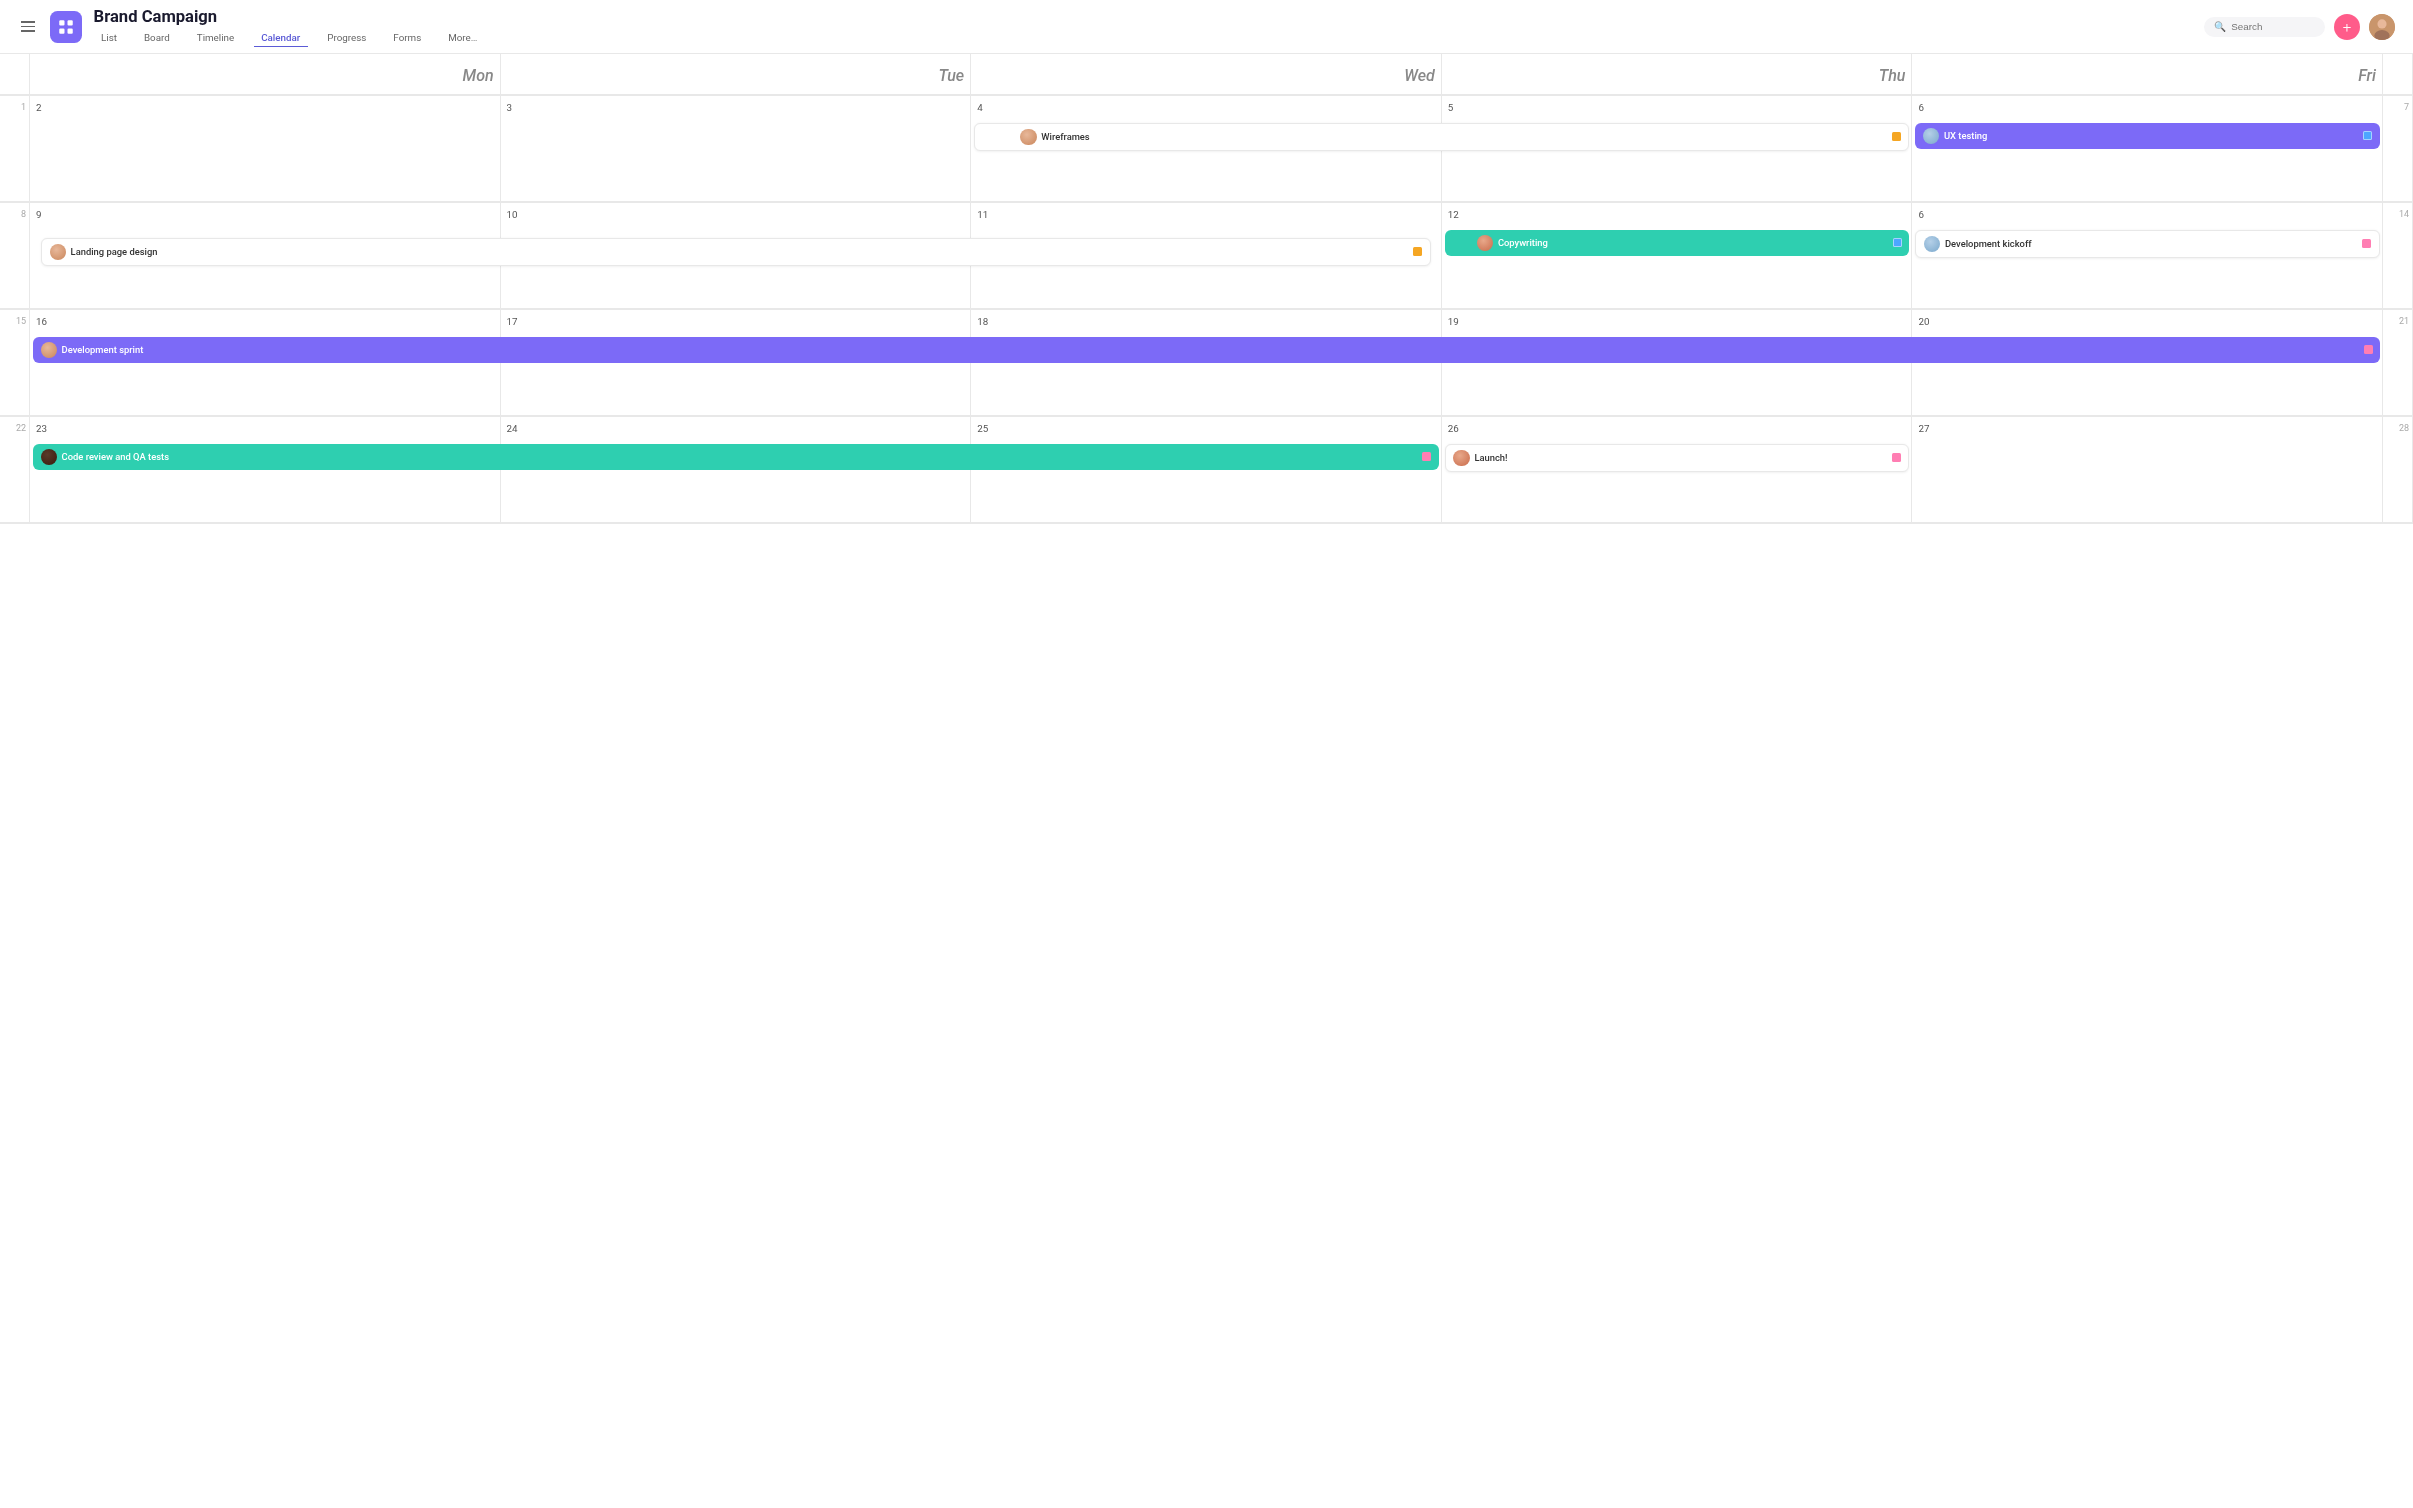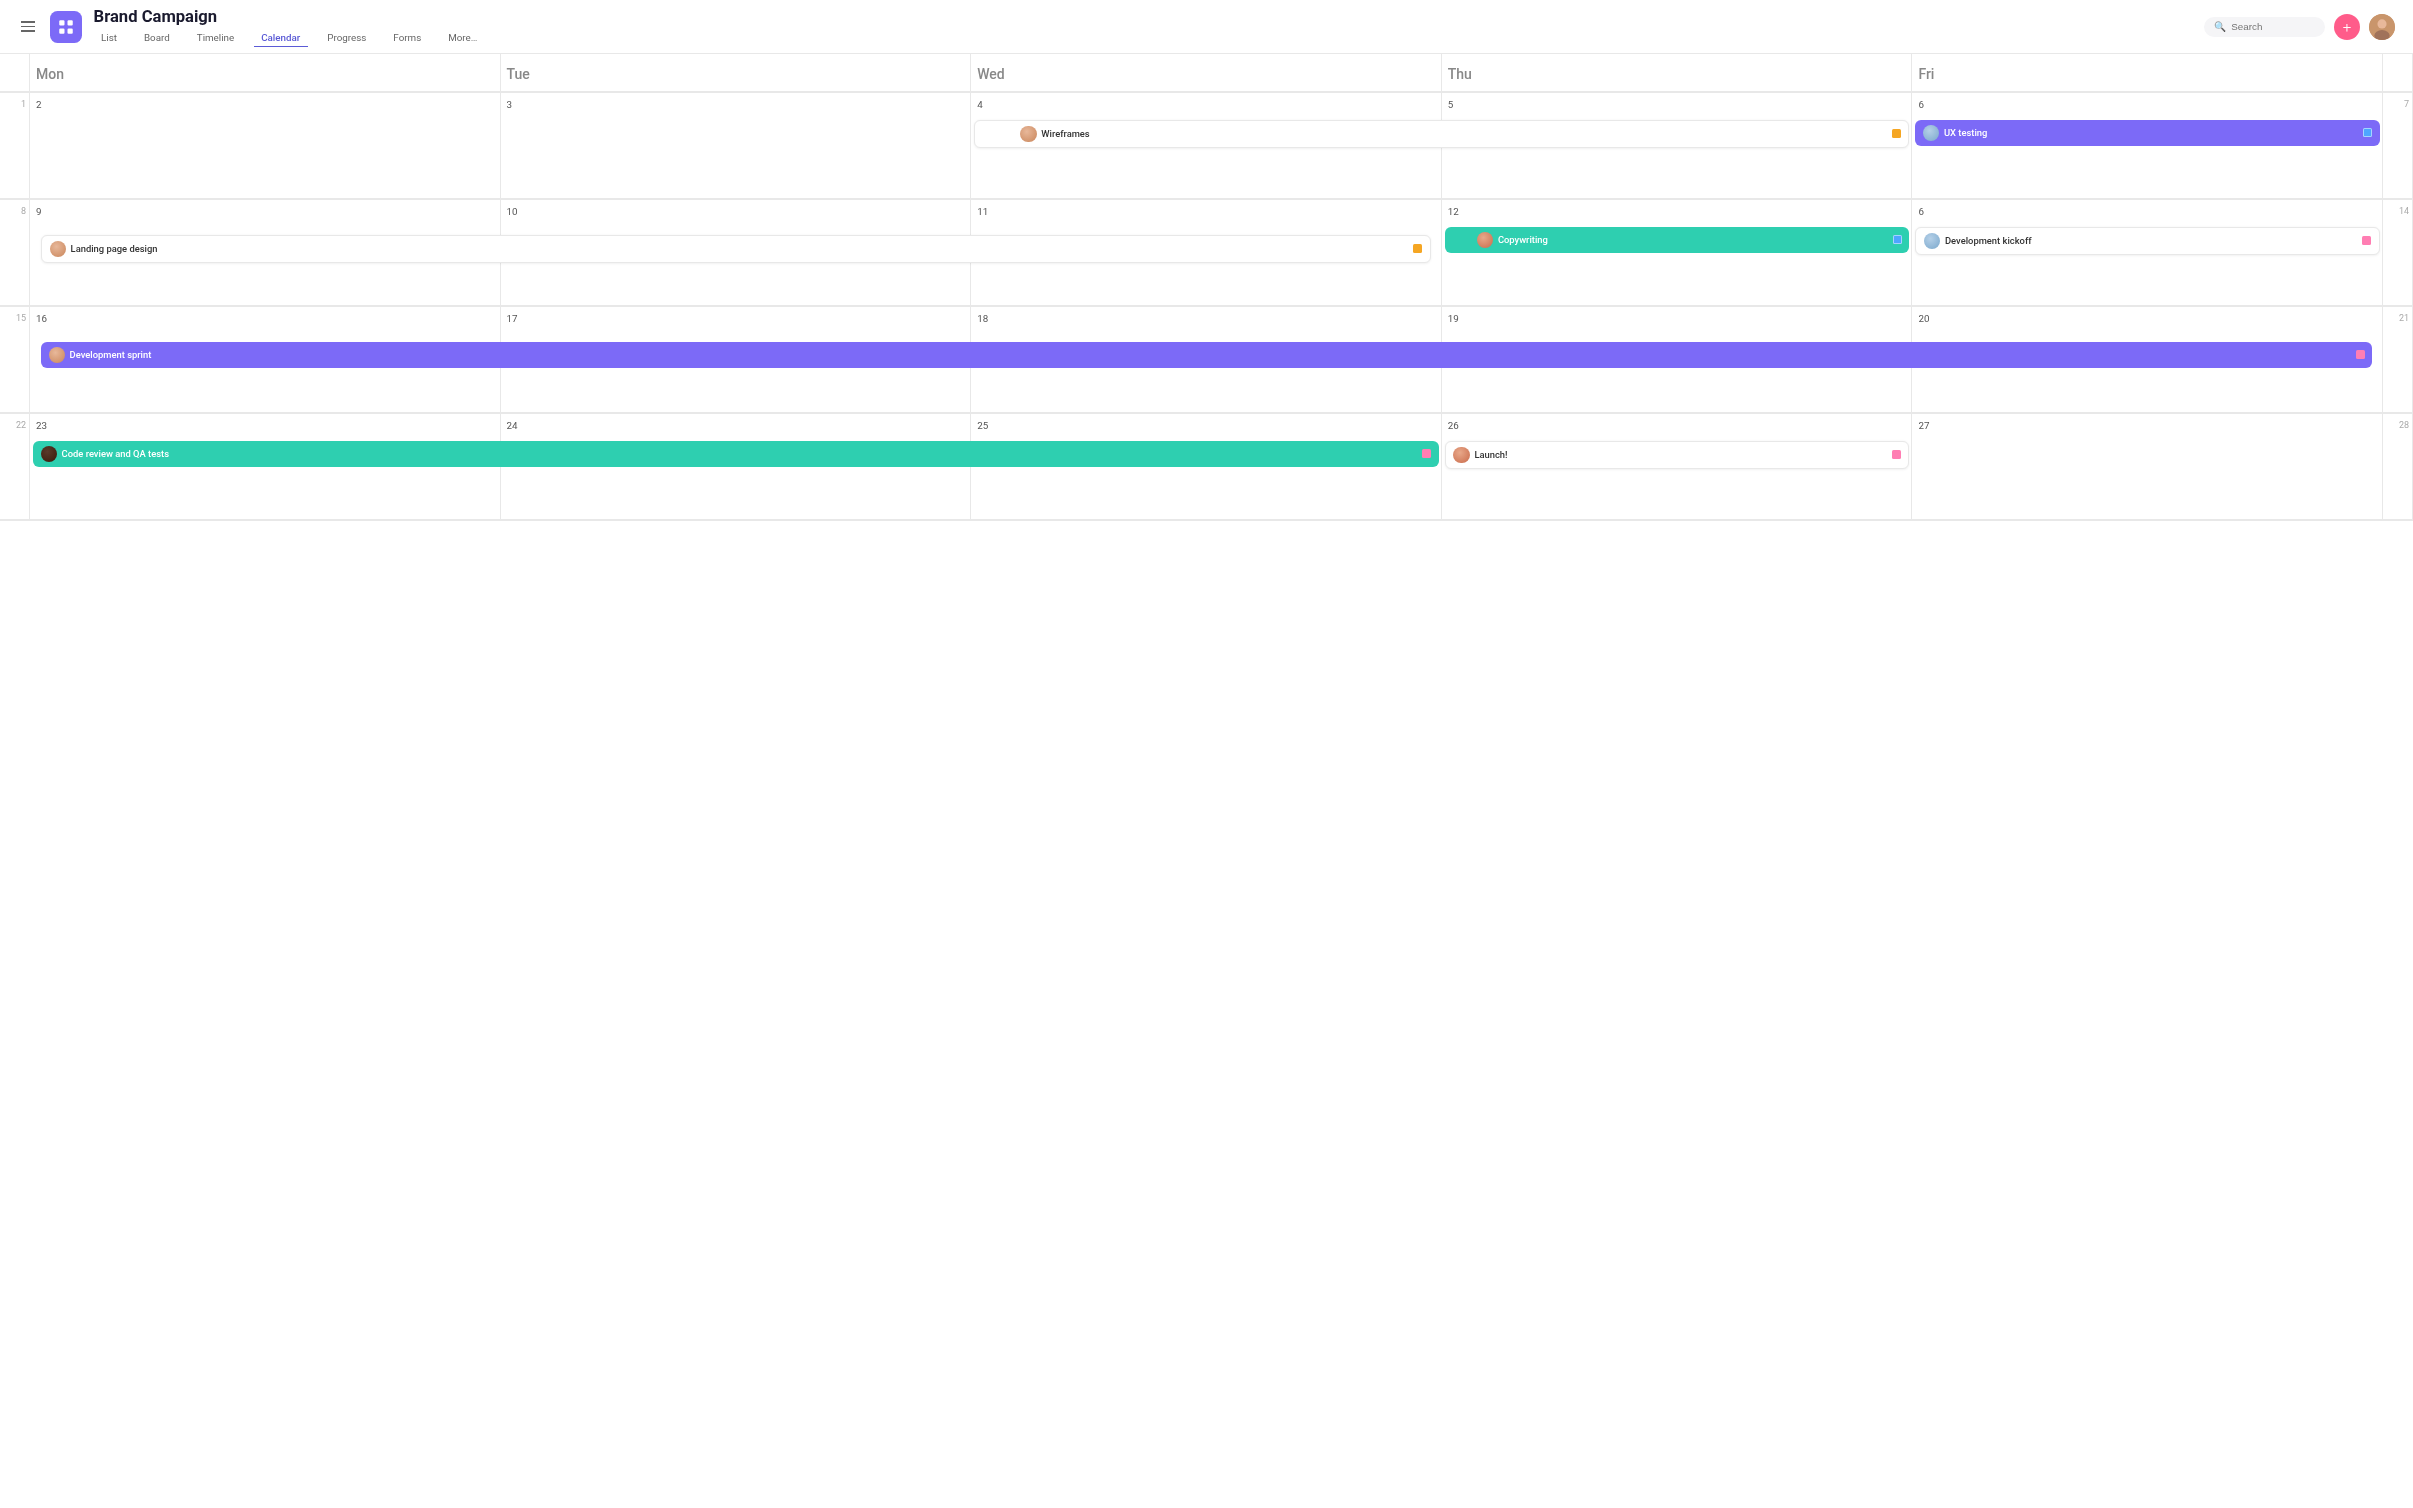--- a/index.html
+++ b/index.html
@@ -17,21 +17,21 @@
     .nav-tab { padding: 3px 7.5px; font-size: 9.8px; color: #666; cursor: pointer; text-decoration: none; border-bottom: 1.5px solid transparent; }
     .nav-tab.active { color: #5b5bd6; border-bottom: 1.5px solid #5b5bd6; font-weight: 500; }
     .header-right { display: flex; align-items: center; gap: 9px; margin-left: auto; }
     .search-box { display: flex; align-items: center; background: #f5f5f7; border-radius: 15px; padding: 4.5px 10.6px; gap: 4.5px; width: 121px; }
     .search-box input { border: none; background: transparent; outline: none; font-size: 9.8px; color: #666; width: 100%; }
     .add-btn { width: 26px; height: 26px; background: #ff5c8a; border-radius: 50%; display: flex; align-items: center; justify-content: center; cursor: pointer; color: white; font-size: 15px; font-weight: 300; }
     .avatar { width: 26px; height: 26px; border-radius: 50%; background: #c9956b; overflow: hidden; display: flex; align-items: center; justify-content: center; }
 
     
     .calendar-container { overflow: auto; }
-    .day-header { padding: 12px 6px 9px; text-align: left; font-size: 14px; color: #888; font-weight: 500; border-right: 0.8px solid #e8e8e8; border-bottom: 0.8px solid #e8e8e8; }
+    .day-header { padding: 12px 6px 9px; text-align: right; font-size: 16px; color: #888; font-weight: 500; border-right: 0.8px solid #e8e8e8; border-bottom: 0.8px solid #e8e8e8; font-style: italic; }
     .day-header.empty { background: #fff; }
     .week-num-cell { border-right: 0.8px solid #e8e8e8; border-bottom: 0.8px solid #e8e8e8; padding: 6px 3px; font-size: 9px; color: #aaa; text-align: right; vertical-align: top; background: #fff; display: flex; align-items: flex-start; justify-content: flex-end; }
     .day-cell { border-right: 0.8px solid #e8e8e8; border-bottom: 0.8px solid #e8e8e8; padding: 6px 0 6px 0; min-height: 98px; position: relative; background: #fff; vertical-align: top; }
     .day-number { font-size: 9.8px; color: #555; padding: 0 6px 4.5px 6px; }
 
     
     .event { display: flex; align-items: center; gap: 4.5px; padding: 4.5px 7.5px; border-radius: 6px; margin: 0 3px 3px 3px; font-size: 9.4px; font-weight: 500; cursor: pointer; position: relative; }
     .event-white { background: #fff; border: 0.8px solid #e8e8e8; color: #333; box-shadow: 0 0.8px 2.3px rgba(0,0,0,0.06); }
     .event-purple { background: #7c6af7; color: #fff; }
     .event-teal { background: #2ecfb0; color: #fff; }
@@ -216,21 +216,21 @@
           <div class="day-number">19</div>
         </div>
         <div class="day-cell">
           <div class="day-number">20</div>
         </div>
         <div class="week-num-cell">21</div>
       </div>
 
       <div style="position:absolute;top:27px;left:30px;right:30px;pointer-events:none;">
         <div style="position:absolute;left:0;width:100%;padding:0 3px;">
-          <div class="event event-purple" style="margin:8px;">
+          <div class="event event-purple" style="margin:0;">
             <div class="face face-1"></div>
             <span>Development sprint</span>
             <div class="color-dot dot-pink" style="margin-left:auto;"></div>
           </div>
         </div>
       </div>
     </div>
 
     <div style="position:relative;border-bottom:0.8px solid #e8e8e8;">
       <div style="display:grid;grid-template-columns:30px repeat(5,1fr) 30px;min-height:106px;">

